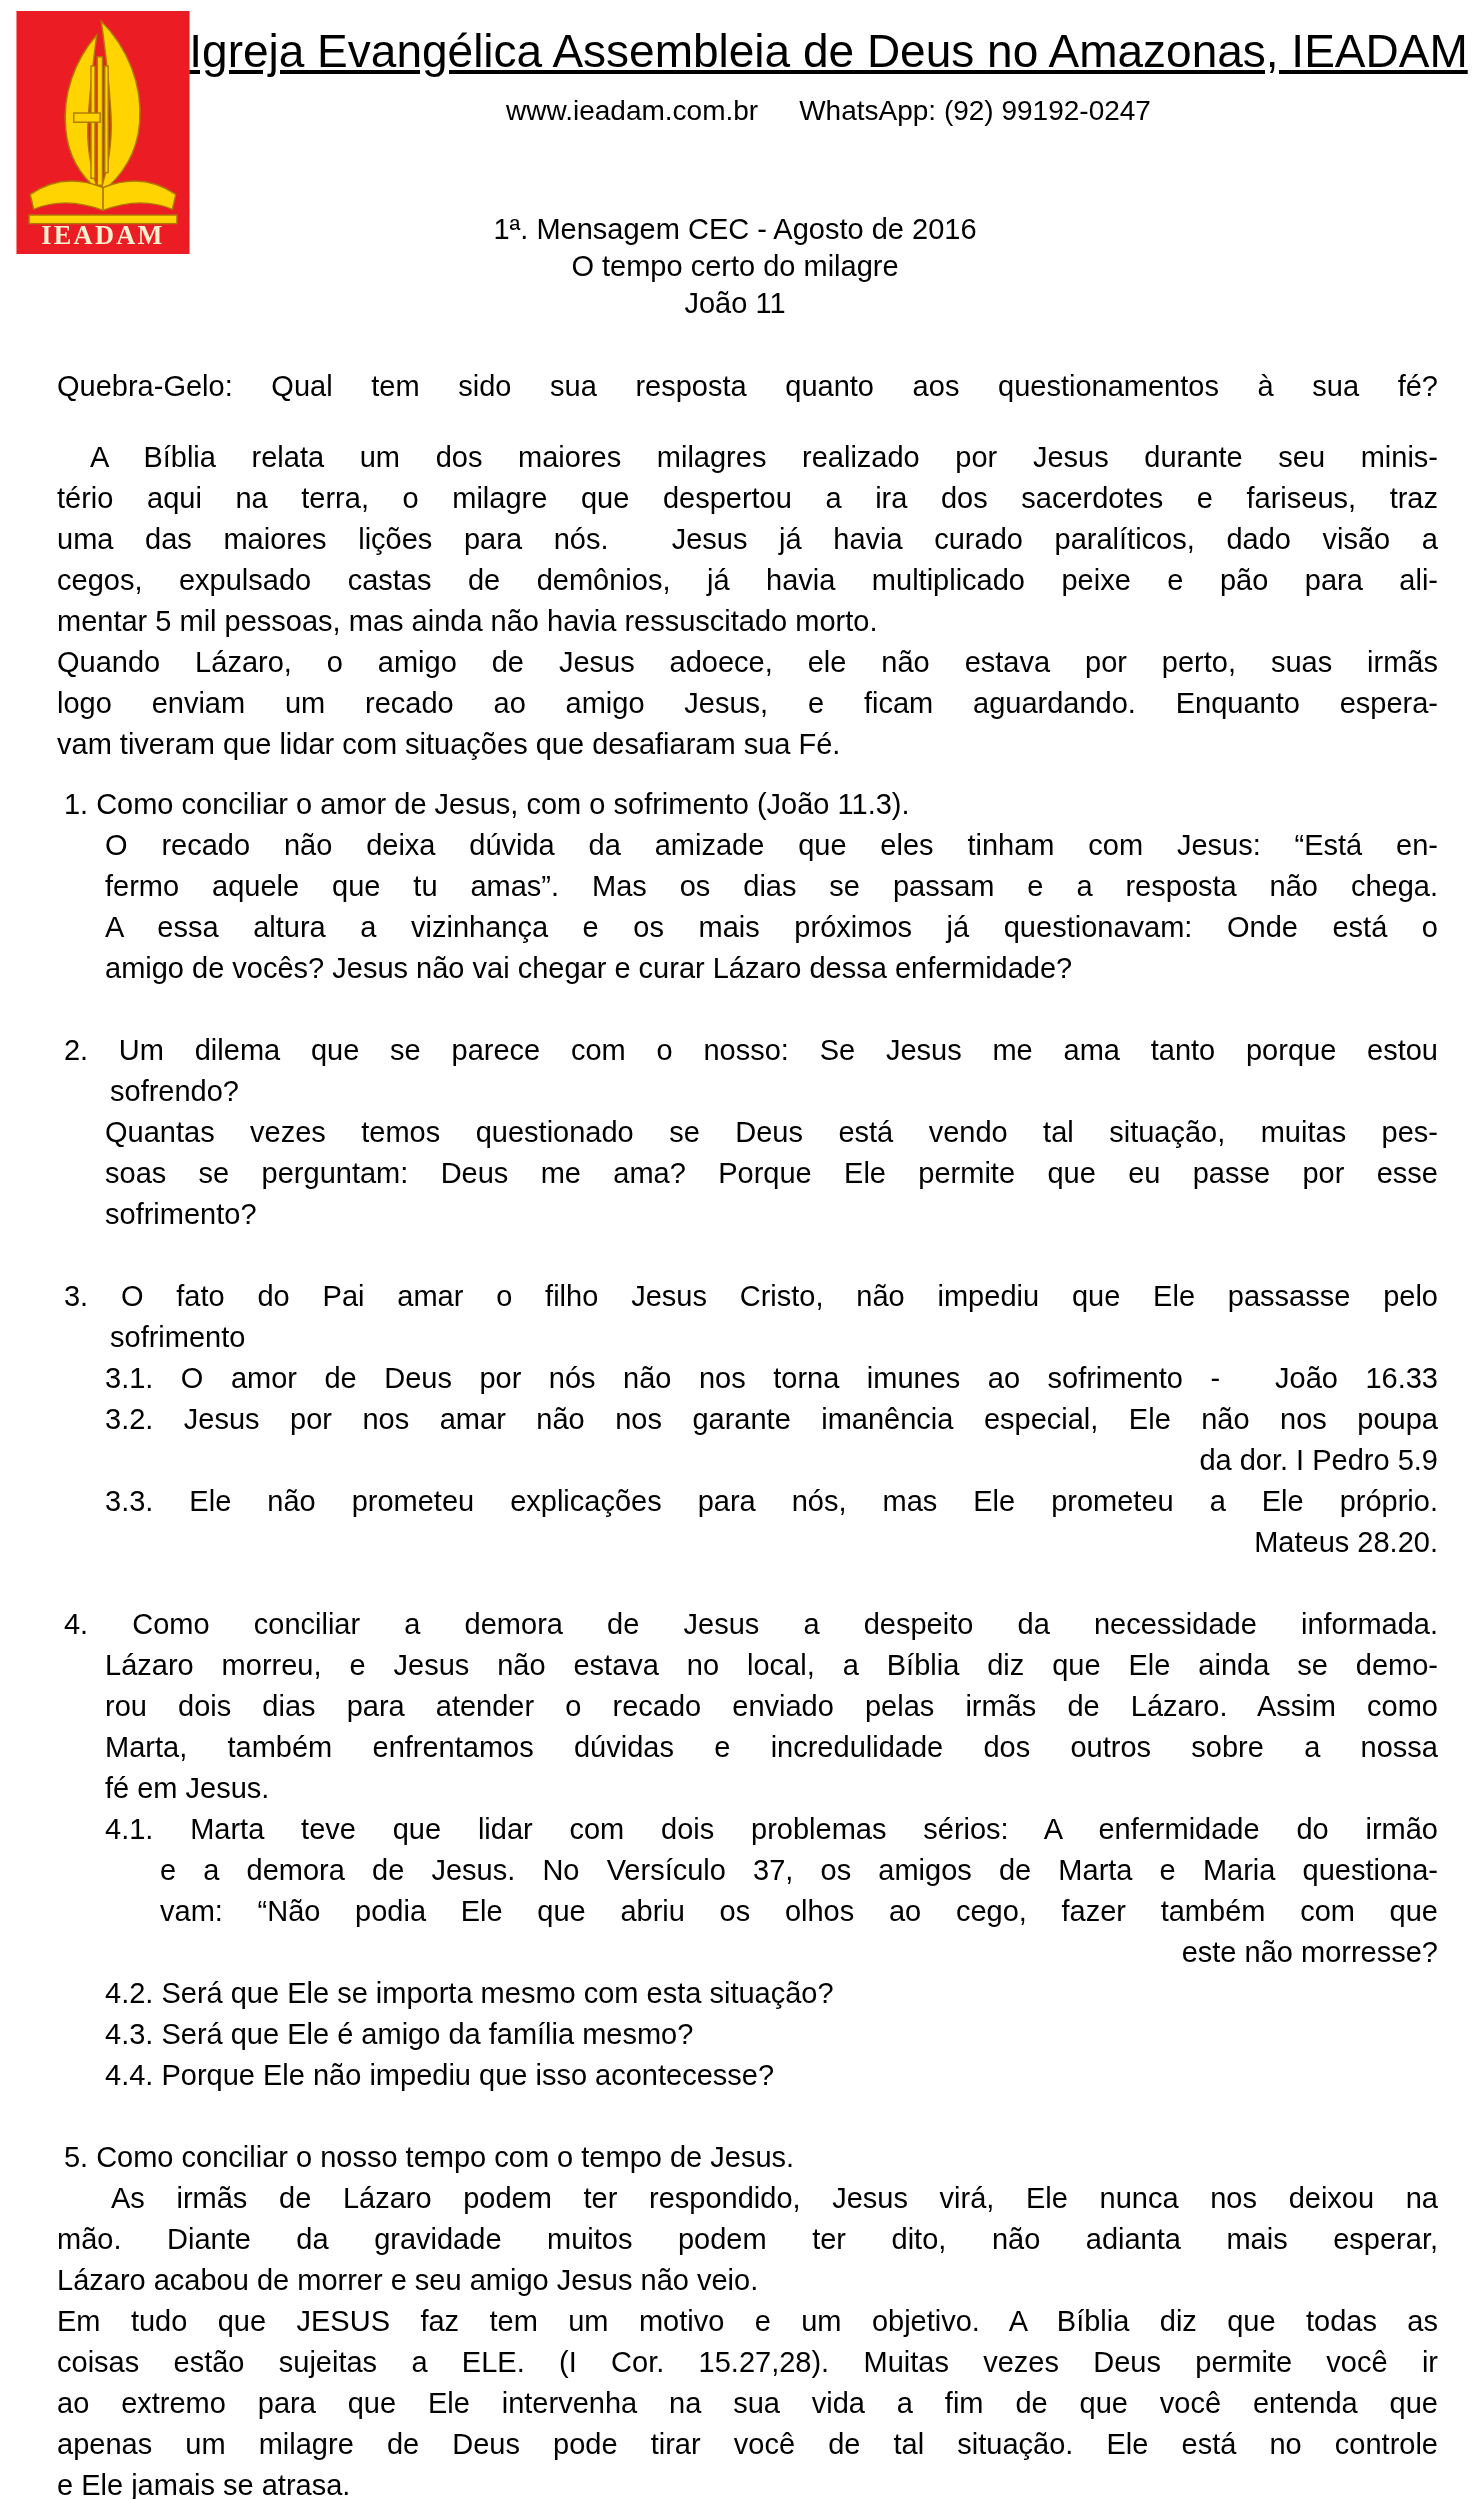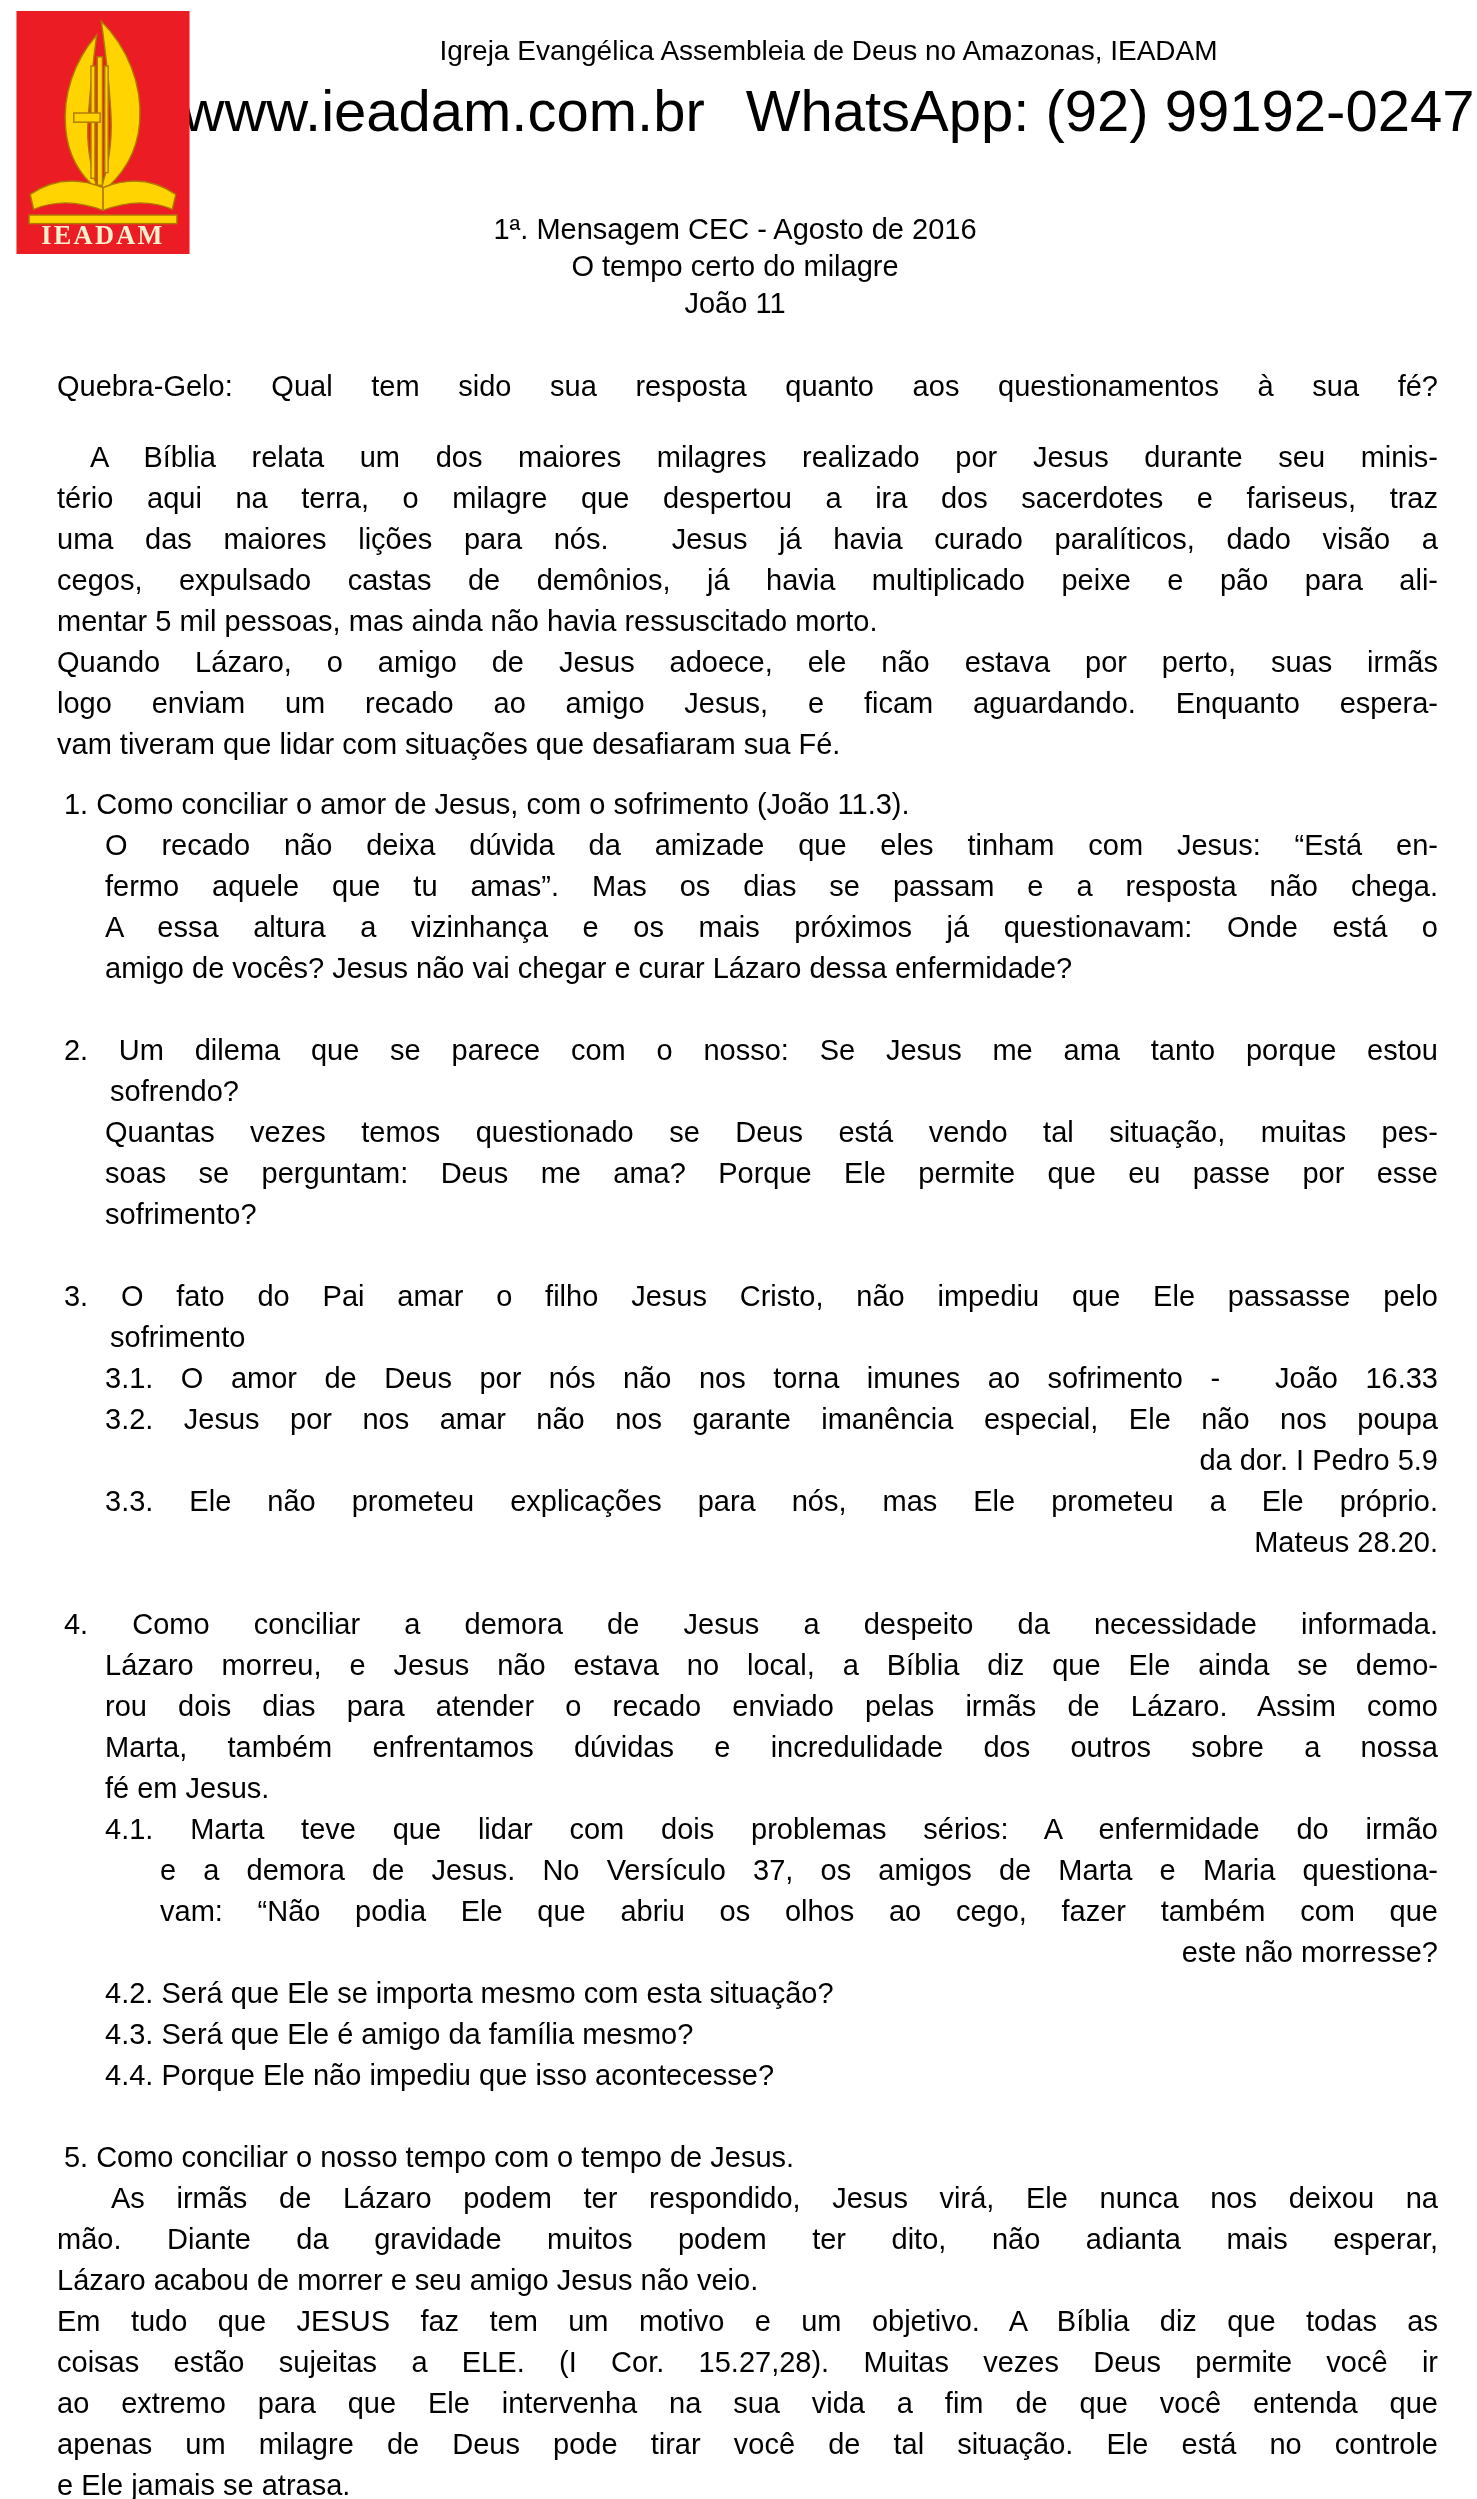--- a/index.html
+++ b/index.html
@@ -14,22 +14,22 @@
   .logo{position:absolute;left:0;top:11px;width:206px;height:243px;}
   .logo svg{display:block;width:100%;height:100%;}
   .svg-red{fill:var(--logo-red);}
   .svg-gold{fill:var(--logo-gold);stroke:var(--logo-gold-dark);stroke-width:2.5px;}
   .svg-spine{stroke:var(--logo-gold-dark);stroke-width:3px;}
   .logo-wordmark{
     font-family:"Liberation Serif","DejaVu Serif",serif;font-weight:700;
     font-size:46px;letter-spacing:4px;fill:var(--logo-cream);
   }
   .titles{margin-left:179px;padding-top:20.6px;text-align:center;}
-  .title1{font-size:28px;line-height:60px;white-space:nowrap;}
-  .title2{font-size:58px;line-height:60px;display:flex;justify-content:center;gap:41px;white-space:nowrap;}
+  .title1{font-size:46px;line-height:60px;white-space:nowrap;text-decoration:underline;}
+  .title2{font-size:28px;line-height:60px;display:flex;justify-content:center;gap:41px;white-space:nowrap;}
   .subtitle{position:absolute;left:0;right:8px;top:211px;text-align:center;font-size:29px;line-height:37px;}
   
   .content{padding:0 40px 0 57px;font-size:29px;line-height:41px;}
   .line{min-height:41px;}
   .j{text-align:justify;text-align-last:justify;}
   .ind-margin{padding-left:0;}
   .ind-first{padding-left:33px;}
   .ind-first2{padding-left:54px;}
   .ind-h{padding-left:6.9px;}
   .ind-hwrap{padding-left:53px;}

